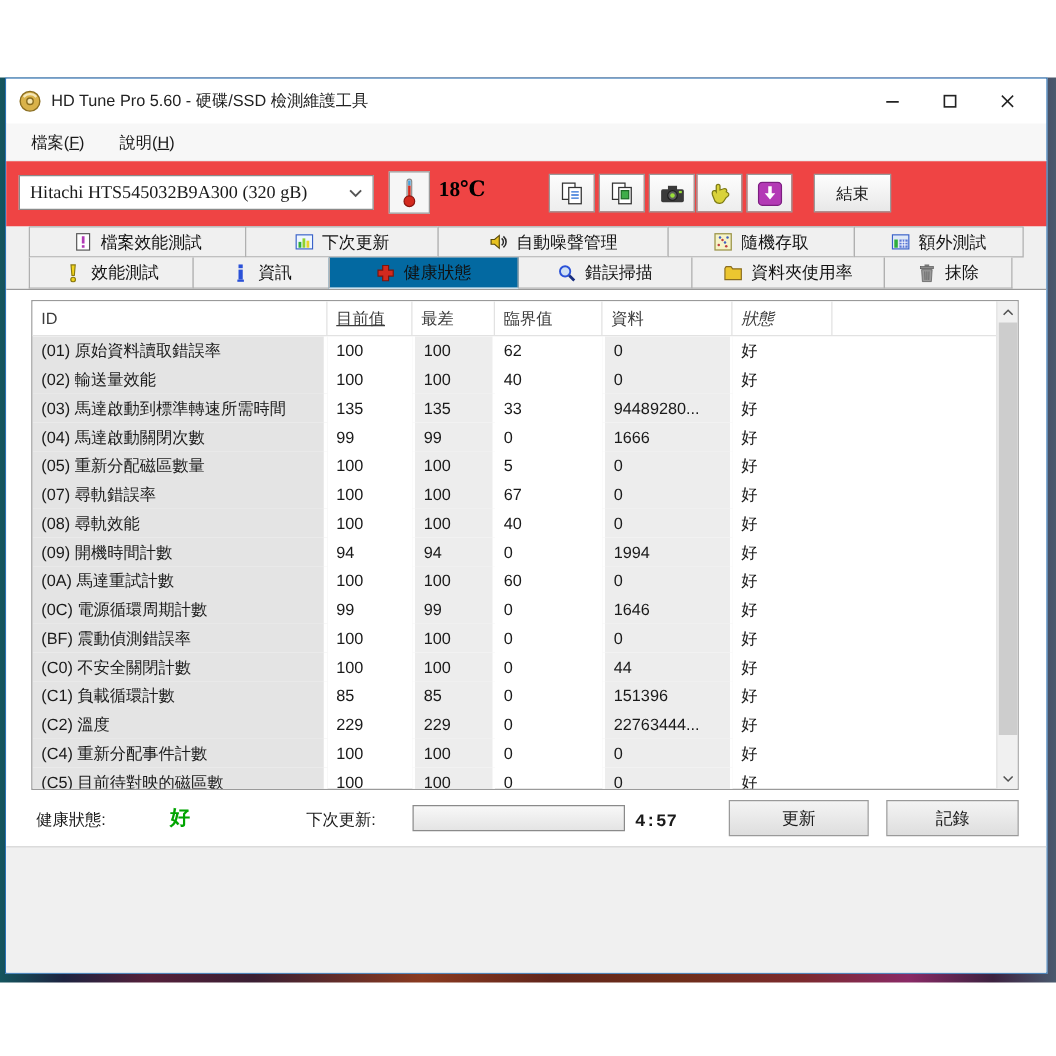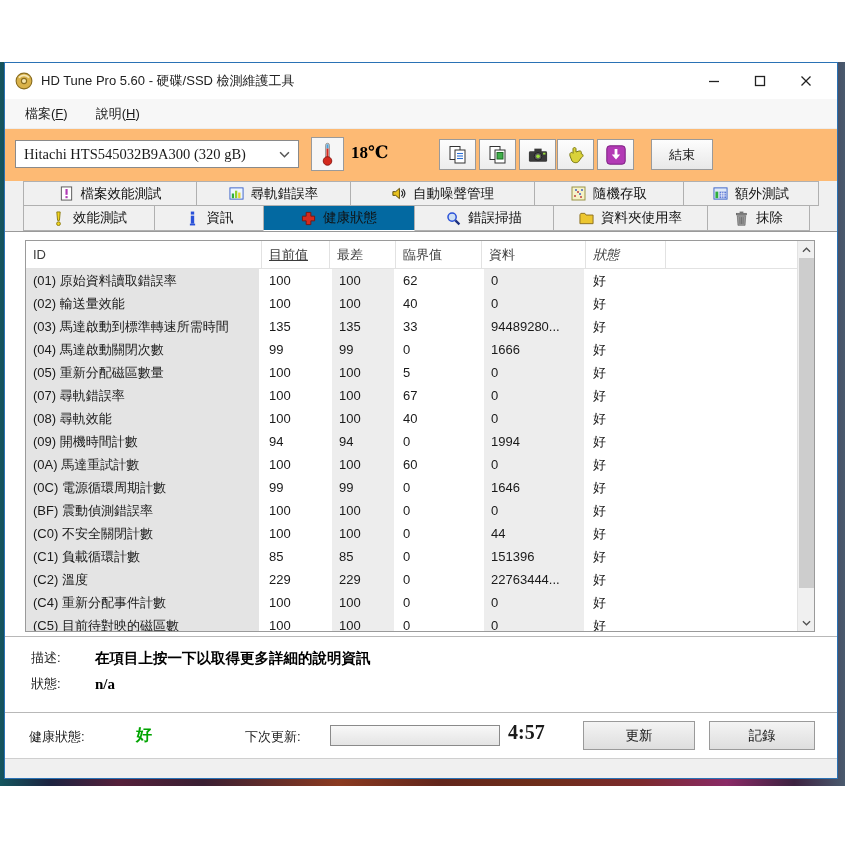--- a/index.html
+++ b/index.html
@@ -16,21 +16,21 @@
   .tb-btn { width:46px; height:100%; display:flex; align-items:center; justify-content:center; }
   .tb-btn svg { width:12px; height:12px; }
   .tb-spacer { width:8px; }
 
   
   .menubar { height:30px; background:#f7f7f7; display:flex; align-items:center; padding-left:10px; flex:0 0 auto; border-bottom:1px solid #ededed; }
   .menu-item { padding:4px 10px; margin-right:8px; }
   .menu-item u { text-decoration:underline; }
 
   
-  .toolbar { height:52px; background:#fdba74; position:relative; flex:0 0 auto; }
+  .toolbar { height:52px; background:#ef4444; position:relative; flex:0 0 auto; }
   .combo { position:absolute; left:10px; top:11px; width:284px; height:28px; background:#fff; border:1px solid #8a8a8a; display:flex; align-items:center; padding:0 8px; }
   .combo-text { font-family:"Liberation Serif","DejaVu Serif",serif; font-size:14.5px; white-space:nowrap; overflow:hidden; }
   .combo-chevron { margin-left:auto; width:11px; height:7px; }
   .thermo-box { position:absolute; left:306px; top:8px; width:33px; height:34px; background:#f6f6f6; border:1px solid #9a9a9a; display:flex; align-items:center; justify-content:center; }
   .thermo-box svg { width:13px; height:26px; }
   .temp-text { position:absolute; left:346px; top:13px; font-family:"Liberation Serif","DejaVu Serif",serif; font-weight:bold; font-size:17px; color:#000; }
   .icon-btn { position:absolute; top:10px; width:37px; height:31px; background:linear-gradient(#fdfdfd,#ededed); border:1px solid #9a9a9a; display:flex; align-items:center; justify-content:center; }
   .icon-btn svg { width:20px; height:20px; }
   .btn-exit { position:absolute; left:646px; top:10px; width:62px; height:31px; background:linear-gradient(#fdfdfd,#e8e8e8); border:1px solid #9a9a9a; display:flex; align-items:center; justify-content:center; font-size:13px; }
 
@@ -76,21 +76,21 @@
   .desclabel { width:90px; padding-left:26px; color:#222; }
   .descvalue { font-weight:bold; font-size:14.5px; color:#000; }
   .descvalue.serif { font-family:"Liberation Serif","DejaVu Serif",serif; font-size:15px; }
 
   
   .footer { height:46px; position:relative; background:#ffffff; border-bottom:1px solid #cfcfcf; flex:0 0 auto; }
   .f-health-label { position:absolute; left:24px; top:15px; }
   .f-health-value { position:absolute; left:131px; top:12px; font-family:"Liberation Serif","DejaVu Serif",serif; font-weight:bold; font-size:16px; }
   .f-next-label { position:absolute; left:240px; top:15px; }
   .progress { position:absolute; left:325px; top:12px; width:170px; height:21px; border:1px solid #8a8a8a; background:linear-gradient(#f8f8f8,#e4e4e4); }
-  .f-count { position:absolute; left:503px; top:8px; font-family:Liberation Serif, serif; font-weight:bold; font-size:20px; }
+  .f-count { position:absolute; left:503px; top:18px; font-family:Liberation Mono, monospace; font-weight:bold; font-size:14px; }
   .f-btn { position:absolute; top:8px; width:112px; height:29px; background:linear-gradient(#f4f4f4,#dedede); border:1px solid #9a9a9a; display:flex; align-items:center; justify-content:center; font-size:13.5px; }
   .f-btn.update { left:578px; }
   .f-btn.log { left:704px; width:106px; }
   .graystrip { flex:1; background:#f0f0f0; }
 </style>
 </head>
 <body>
 
 <div class="wallpaper"></div>
 
@@ -200,21 +200,21 @@
           </svg>
         <span>檔案效能測試</span>
       </div>
       <div class="tab" style="width:155px">
         <svg viewBox="0 0 16 14">
             <rect x="1" y="1" width="14" height="12" fill="#eef6ff" stroke="#3a62c9"></rect>
             <rect x="3" y="7" width="2.4" height="5" fill="#2eae3c"></rect>
             <rect x="6.4" y="4" width="2.4" height="8" fill="#8fd12e"></rect>
             <rect x="9.8" y="6" width="2.4" height="6" fill="#e8d52a"></rect>
           </svg>
-        <span>尋軌錯誤率</span>
+        <span>下次更新</span>
       </div>
       <div class="tab" style="width:185px">
         <svg viewBox="0 0 16 14">
             <path d="M2 5 L5 5 9 1.5 9 12.5 5 9 2 9 Z" fill="#e8c21f" stroke="#5a4a08"></path>
             <path d="M11 4 C13 5.5 13 8.5 11 10" stroke="#2a2a2a" fill="none" stroke-width="1.3"></path>
             <path d="M12.5 2.3 C15.6 5 15.6 9 12.5 11.7" stroke="#2a2a2a" fill="none" stroke-width="1.3"></path>
           </svg>
         <span>自動噪聲管理</span>
       </div>
       <div class="tab" style="width:150px">
@@ -467,30 +467,20 @@
           </div>
         <div class="sthumb"></div>
         <div class="sbtn sb-down">
             <svg viewBox="0 0 10 6">
               <polyline points="1,1 5,5 9,1" fill="none" stroke="#505050" stroke-width="1.4"></polyline>
             </svg>
           </div>
       </div>
     </div>
 
-    <div class="descarea">
-      <div class="descrow">
-        <span class="desclabel">描述:</span>
-        <span class="descvalue">在項目上按一下以取得更多詳細的說明資訊</span>
-      </div>
-      <div class="descrow">
-        <span class="desclabel">狀態:</span>
-        <span class="descvalue serif">n/a</span>
-      </div>
-    </div>
 
     <div class="footer">
       <span class="f-health-label">健康狀態:</span>
       <span class="f-health-value" style="color: rgb(0, 164, 0);">好</span>
       <span class="f-next-label">下次更新:</span>
       <div class="progress"></div>
       <span class="f-count">4:57</span>
       <div class="f-btn log">
           <span>記錄</span>
         </div>

